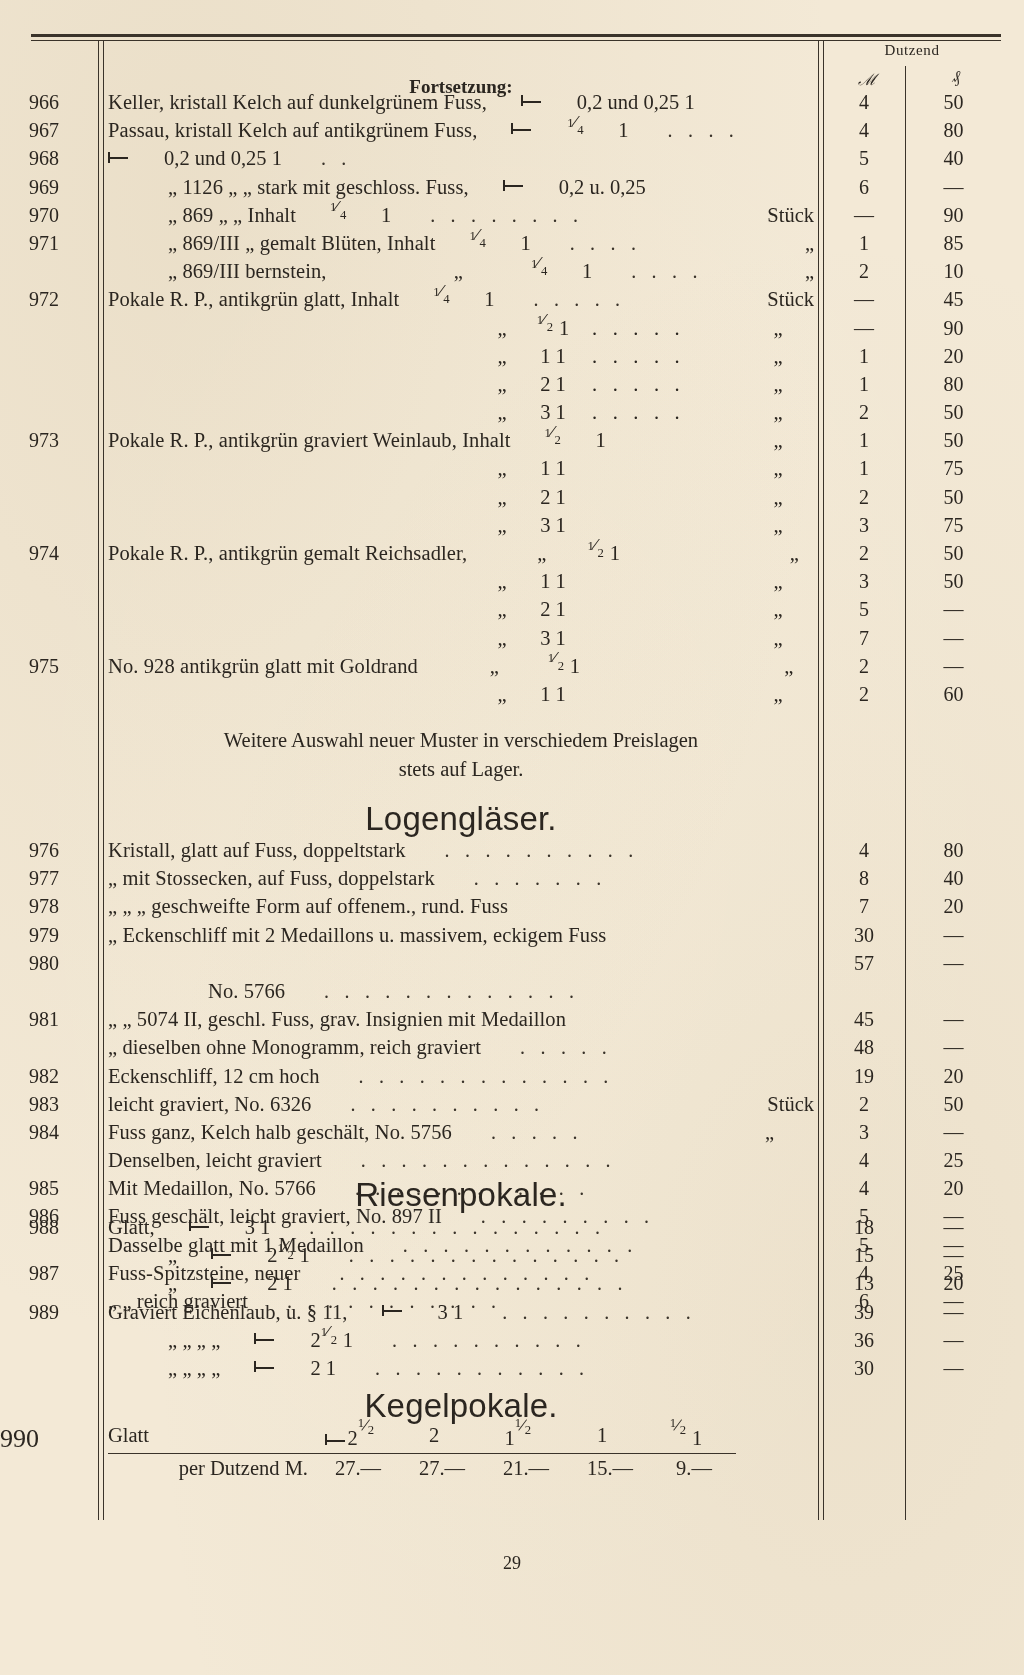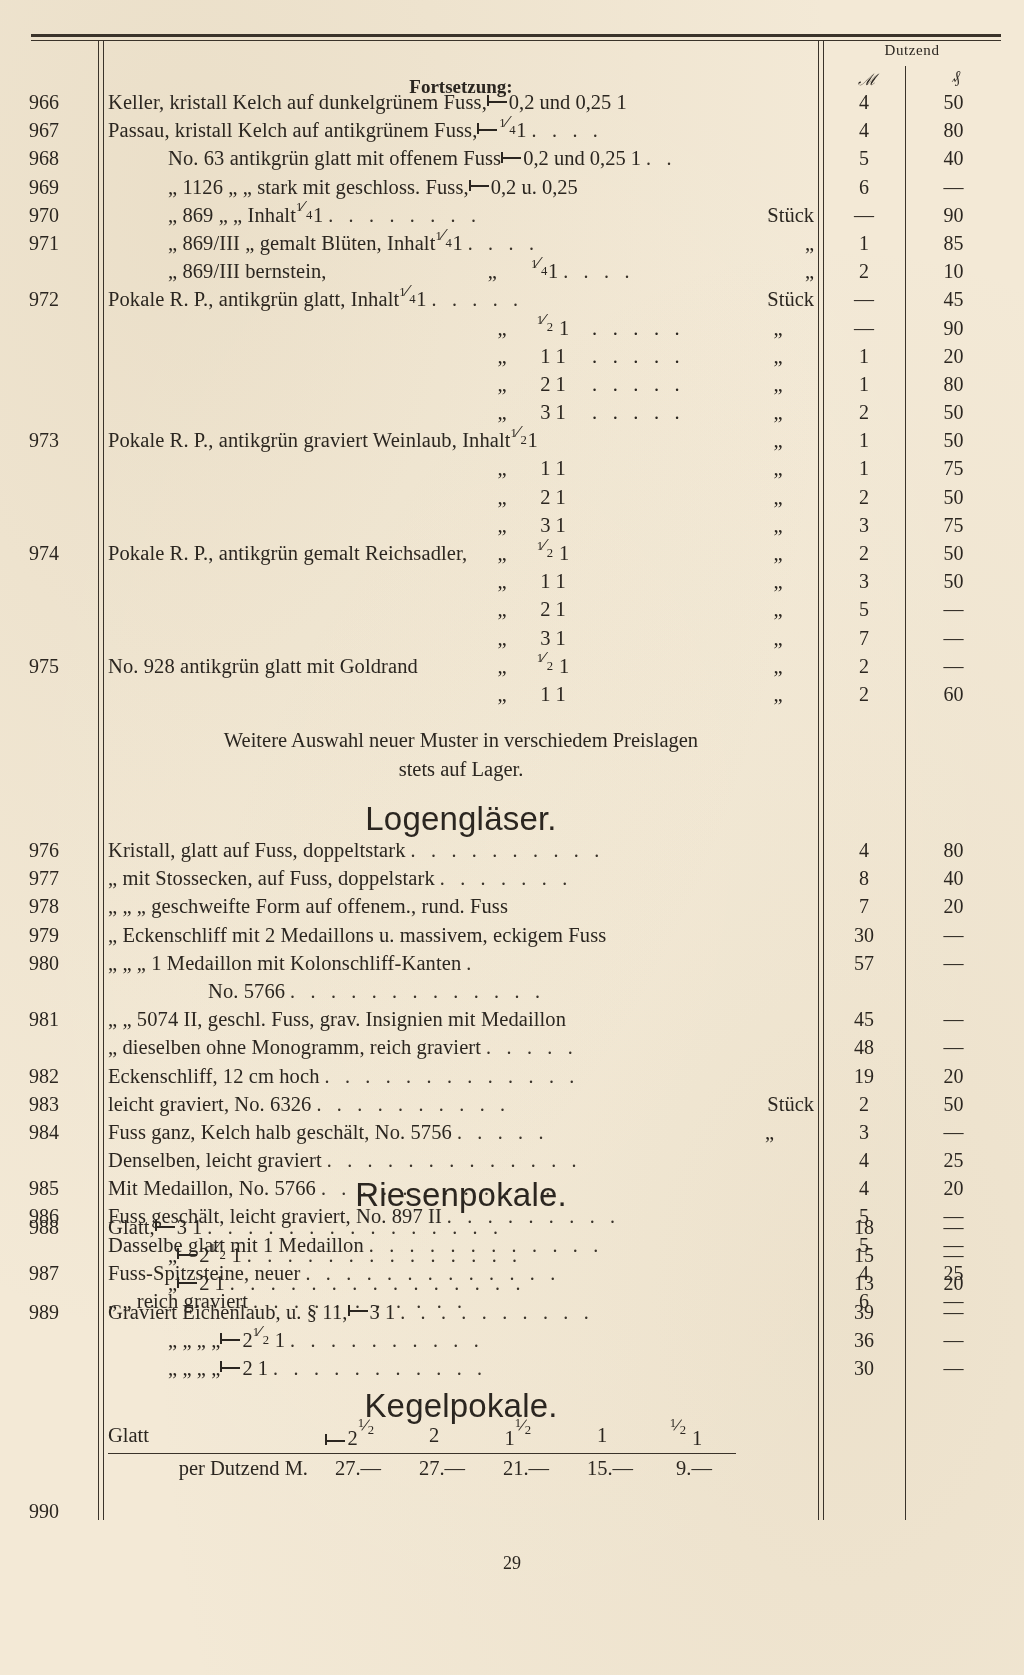--- a/index.html
+++ b/index.html
@@ -138,21 +138,21 @@
   }
   .row .pf {
     position: absolute;
     left: 906px;
     width: 95px;
     text-align: center;
     font-size: 20px;
   }
 
   
-  .d-flex { display: flex; align-items: baseline; }
+  .d-flex { display: flex; align-items: baseline; gap: 34px; }
   .grow   { flex: 1 1 auto; }
   .lead   { letter-spacing: 0.1px; }
   .dots   { flex: 1 1 auto; overflow: hidden; white-space: nowrap;
             letter-spacing: 5.2px; font-size: 20px; padding: 0 5px;
             color: #3a332a; }
   .tail   { flex: 0 0 auto; padding-left: 4px; }
   .ind-60  { padding-left: 60px; }
   .ind-100 { padding-left: 100px; }
 
   
@@ -331,21 +331,20 @@
         </span>
       </span>
       <span class="mk">4</span>
       <span class="pf">80</span>
     </div>
 
     <div class="row">
       <span class="num">968</span>
       <span class="desc">
         <span class="d-flex">
-          <span class="lead ind-60">No. 63 antikgrün glatt mit offenem Fuss</span>
           <span class="meas"></span>
           <span>0,2 und 0,25 1</span>
           <span class="dots">. .</span>
         </span>
       </span>
       <span class="mk">5</span>
       <span class="pf">40</span>
     </div>
 
     <div class="row">
@@ -695,26 +694,20 @@
         <span class="d-flex">
             <span class="lead">„      Eckenschliff mit 2 Medaillons u. massivem, eckigem Fuss</span>
           </span>
       </span>
       <span class="mk">30</span>
       <span class="pf">—</span>
     </div>
 
     <div class="row">
       <span class="num">980</span>
-      <span class="desc">
-        <span class="d-flex">
-            <span class="lead">„         „          „    1 Medaillon mit Kolonschliff-Kanten</span>
-        <span class="dots">.</span>
-          </span>
-      </span>
       <span class="mk">57</span>
       <span class="pf">—</span>
     </div>
 
     <div class="row">
       <span class="num"></span>
       <span class="desc">
         <span class="d-flex">
             <span class="lead ind-100">No. 5766</span>
         <span class="dots">. . . . . . . . . . . . .</span>
@@ -942,21 +935,21 @@
           <span class="dots">. . . . . . . . . . .</span>
         </span>
       </span>
       <span class="mk">30</span>
       <span class="pf">—</span>
     </div>
   </div>
 
   <div class="section-title" style="top:1387px">Kegelpokale.</div>
 
-  <div style="position:absolute;top:1500px;left:0;width:88px;text-align:center;font-size:20px;z-index:3">990</div>
+  <div style="position:absolute;top:1424px;left:0;width:88px;font-size:26px;z-index:3">990</div>
 
   <div class="kegel" style="top:1424px;left:108px">
     <div class="sizes">
       <span class="lead-cell">Glatt</span>
       <span class="cell"><span class="meas"></span>2<span class="frac"><span class="n">1</span><span class="s">/</span><span class="d">2</span></span></span>
       <span class="cell">2</span>
       <span class="cell">1<span class="frac"><span class="n">1</span><span class="s">/</span><span class="d">2</span></span></span>
       <span class="cell">1</span>
       <span class="cell"><span class="frac"><span class="n">1</span><span class="s">/</span><span class="d">2</span></span>&nbsp;1</span>
     </div>

